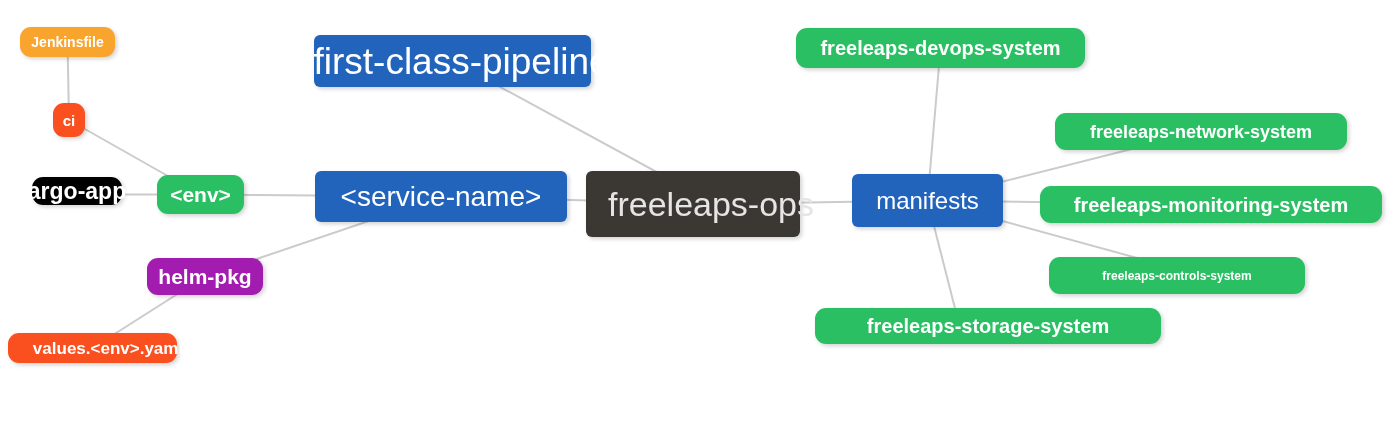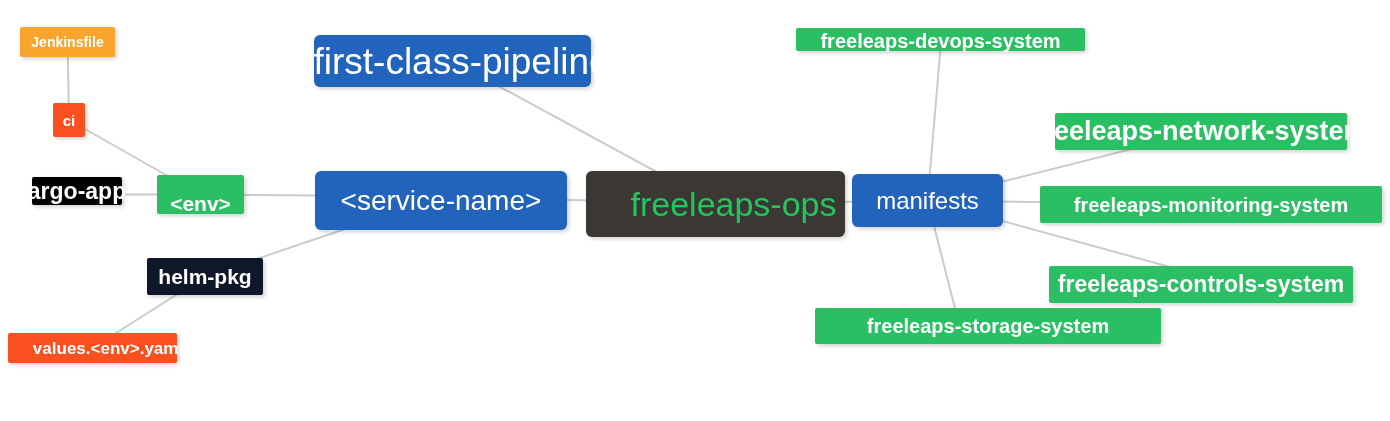--- a/index.html
+++ b/index.html
@@ -22,21 +22,21 @@
     z-index: 0;
   }
   .node {
     position: absolute;
     z-index: 1;
     display: flex;
     align-items: center;
     justify-content: center;
     box-sizing: border-box;
     color: #ffffff;
-    border-radius: 2px;
+    border-radius: 11px;
     box-shadow: 2px 2px 4px rgba(0,0,0,0.18);
     font-weight: 700;
     white-space: nowrap;
     cursor: default;
     user-select: none;
   }
   .node.big {
     font-weight: 400;
     border-radius: 6px;
   }
@@ -67,49 +67,49 @@
 
 <div class="node" style="left: 20px; top: 27px; width: 95px; height: 30px; background: rgb(249, 164, 45); color: rgb(255, 255, 255); font-size: 14px;">
       <span>Jenkinsfile</span>
     </div>
     <div class="node" style="left: 53px; top: 103px; width: 32px; height: 34px; background: rgb(250, 79, 30); color: rgb(255, 255, 255); font-size: 15px; align-items: center;">
       <span>ci</span>
     </div>
     <div class="node" style="left: 32px; top: 177px; width: 90px; height: 28px; background: #000000; color: rgb(255, 255, 255); font-size: 23px;">
       <span>argo-app</span>
     </div>
-    <div class="node" style="left: 157px; top: 175px; width: 87px; height: 39px; background: rgb(41, 191, 98); color: rgb(255, 255, 255); font-size: 21px; align-items: flex-end;">
+    <div class="node" style="left: 157px; top: 175px; width: 87px; height: 39px; background: rgb(41, 191, 98); color: rgb(255, 255, 255); font-size: 21px;">
       <span>&lt;env&gt;</span>
     </div>
-    <div class="node" style="left: 147px; top: 258px; width: 116px; height: 37px; background: #0f172a; color: rgb(255, 255, 255); font-size: 21px;">
+    <div class="node" style="left: 147px; top: 258px; width: 116px; height: 37px; background: #a21caf; color: rgb(255, 255, 255); font-size: 21px;">
       <span>helm-pkg</span>
     </div>
     <div class="node" style="left: 8px; top: 333px; width: 169px; height: 30px; background: rgb(250, 79, 30); color: rgb(255, 255, 255); font-size: 17px; padding-left: 31px;">
       <span>values.&lt;env&gt;.yaml</span>
     </div>
     <div class="node big" style="left: 314px; top: 35px; width: 277px; height: 52px; background: rgb(34, 100, 188); color: rgb(255, 255, 255); font-size: 37px; padding-left: 18px;">
       <span>first-class-pipeline</span>
     </div>
-    <div class="node big" style="left: 315px; top: 171px; width: 252px; height: 59px; background: rgb(34, 100, 188); color: rgb(255, 255, 255); font-size: 28px;">
+    <div class="node big" style="left: 315px; top: 171px; width: 252px; height: 51px; background: rgb(34, 100, 188); color: rgb(255, 255, 255); font-size: 28px;">
       <span>&lt;service-name&gt;</span>
     </div>
-    <div class="node big" style="left: 586px; top: 171px; width: 259px; height: 66px; background: rgb(59, 55, 51); color: #22c55e; font-size: 34px; padding-left: 36px;">
+    <div class="node big" style="left: 586px; top: 171px; width: 214px; height: 66px; background: rgb(59, 55, 51); color: #e5e5e5; font-size: 34px; padding-left: 36px;">
       <span>freeleaps-ops</span>
     </div>
     <div class="node big" style="left: 852px; top: 174px; width: 151px; height: 53px; background: rgb(34, 100, 188); color: rgb(255, 255, 255); font-size: 24px;">
       <span>manifests</span>
     </div>
-    <div class="node" style="left: 796px; top: 28px; width: 289px; height: 23px; background: rgb(41, 191, 98); color: rgb(255, 255, 255); font-size: 20px; align-items: flex-end;">
+    <div class="node" style="left: 796px; top: 28px; width: 289px; height: 40px; background: rgb(41, 191, 98); color: rgb(255, 255, 255); font-size: 20px;">
       <span>freeleaps-devops-system</span>
     </div>
-    <div class="node" style="left: 1055px; top: 113px; width: 292px; height: 37px; background: rgb(41, 191, 98); color: rgb(255, 255, 255); font-size: 27px;">
+    <div class="node" style="left: 1055px; top: 113px; width: 292px; height: 37px; background: rgb(41, 191, 98); color: rgb(255, 255, 255); font-size: 18px;">
       <span>freeleaps-network-system</span>
     </div>
     <div class="node" style="left: 1040px; top: 186px; width: 342px; height: 37px; background: rgb(41, 191, 98); color: rgb(255, 255, 255); font-size: 20px;">
       <span>freeleaps-monitoring-system</span>
     </div>
-    <div class="node" style="left: 1049px; top: 257px; width: 304px; height: 37px; background: rgb(41, 191, 98); color: rgb(255, 255, 255); font-size: 23px; margin-top: 9px;">
+    <div class="node" style="left: 1049px; top: 257px; width: 256px; height: 37px; background: rgb(41, 191, 98); color: rgb(255, 255, 255); font-size: 12px;">
       <span>freeleaps-controls-system</span>
     </div>
     <div class="node" style="left: 815px; top: 308px; width: 346px; height: 36px; background: rgb(41, 191, 98); color: rgb(255, 255, 255); font-size: 20px;">
       <span>freeleaps-storage-system</span>
     </div>
   </div>
 
 </body></html>

